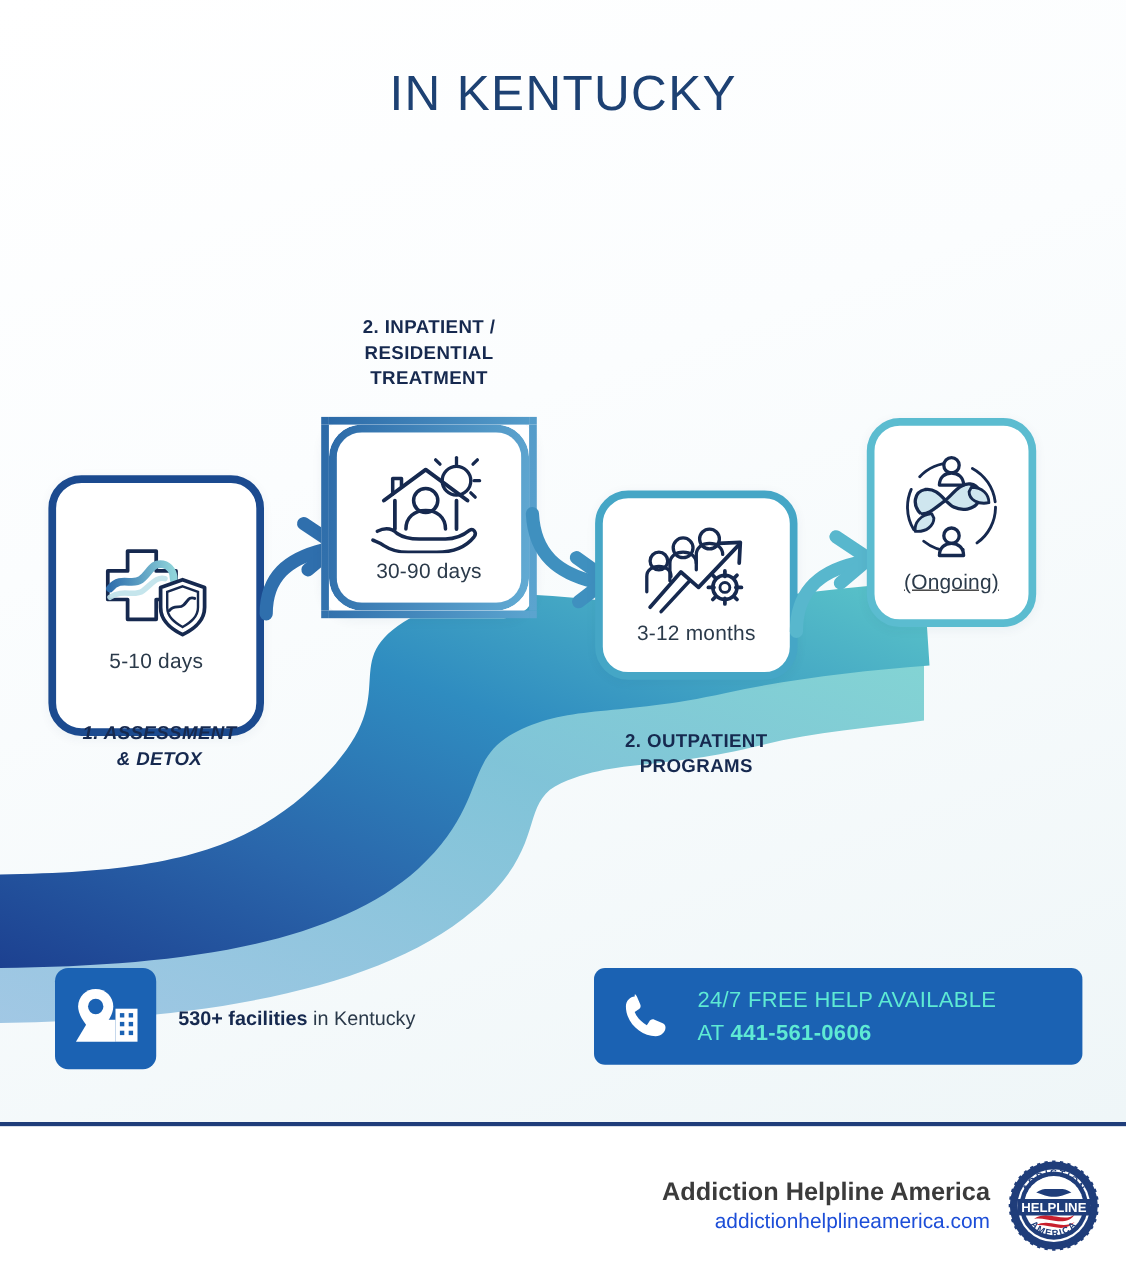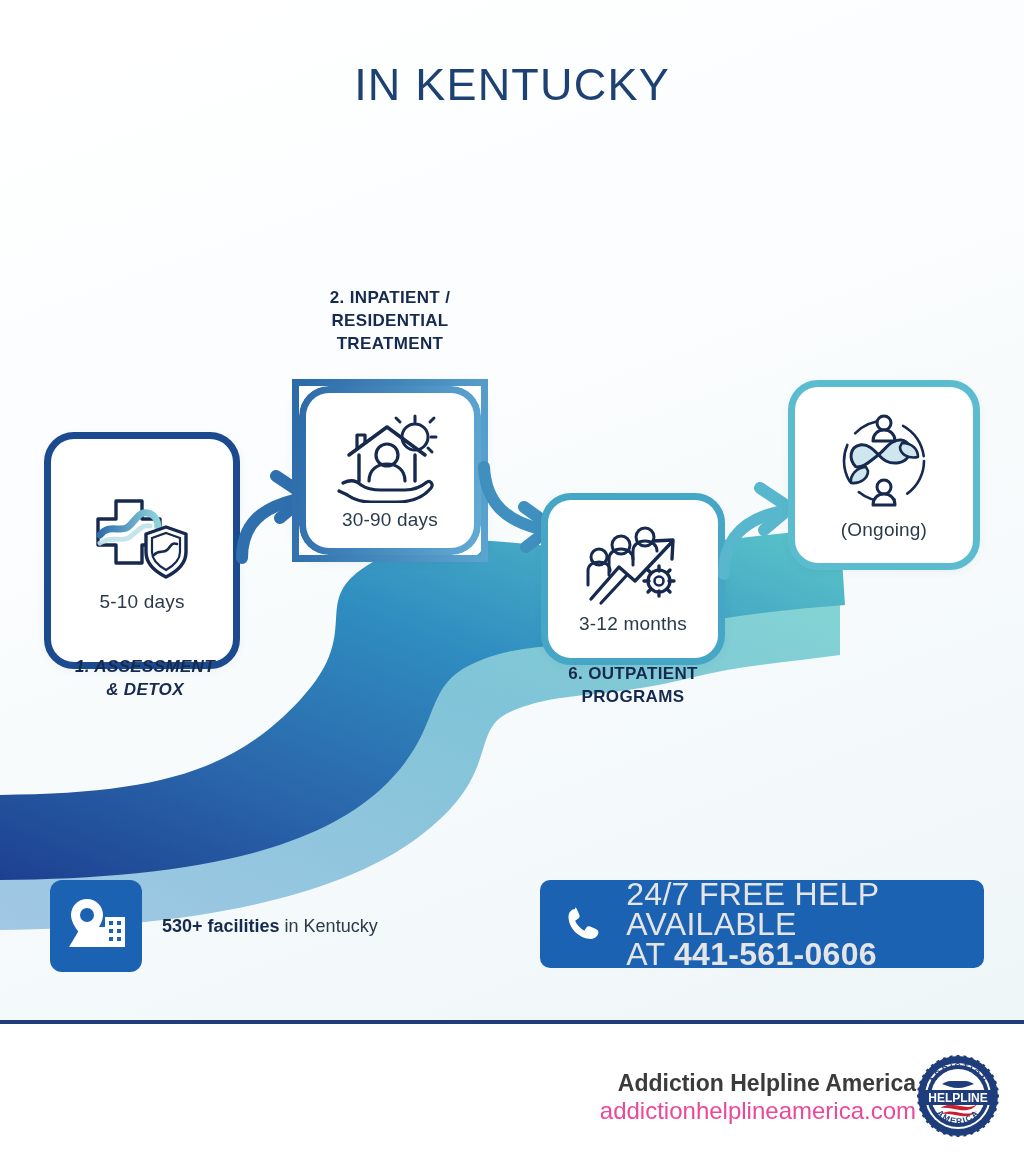--- a/index.html
+++ b/index.html
@@ -104,26 +104,26 @@
   #step2 { left: 292px; top: 379px; }
   #step2 .card {
     width: 196px; height: 183px;
     border-color: #3578b8;
     border-image: linear-gradient(100deg,#2c6aa8 0%,#5ba4cf 100%) 1;
     border-image-slice: 1;
     border-radius: 30px;
   }
   #step2-label { left: 250px; top: 286px; width: 280px; }
 
-  #step3 { left: 541px; top: 446px; margin-top: 47px; }
+  #step3 { left: 541px; top: 446px; }
   #step3 .card { width: 184px; height: 172px; border-color: #45a6c6; }
   #step3-label { left: 493px; top: 662px; width: 280px; }
 
   #step4 { left: 788px; top: 380px; }
-  #step4 .card { width: 192px; height: 190px; border-color: #5bbcd0; }
+  #step4 .card { width: 154px; height: 190px; border-color: #5bbcd0; text-decoration: underline; }
   #step4-label { left: 760px; top: 291px; width: 250px; }
 
   
   .grad-border {
     position: absolute;
     inset: 0;
     border-radius: 30px;
     padding: 7px;
     background: linear-gradient(100deg,#2c6aa8 0%,#63acd4 100%);
     -webkit-mask: linear-gradient(#fff 0 0) content-box, linear-gradient(#fff 0 0);
@@ -176,22 +176,22 @@
     width: 444px;
     height: 88px;
     background: #1b62b3;
     border-radius: 10px;
     display: flex;
     align-items: center;
     padding-left: 26px;
     gap: 22px;
   }
   #phone-text {
-    color: #e5e5e5;
-    font-size: 32px;
+    color: #5eead4;
+    font-size: 20px;
     line-height: 30px;
     letter-spacing: 0.3px;
   }
   #phone-text .strong { font-weight: 700; }
 
   
   #divider {
     position: absolute;
     left: 0;
     top: 1020px;
@@ -207,31 +207,32 @@
     width: 1024px;
     height: 130px;
     background: #ffffff;
   }
   #footer-inner {
     position: absolute;
     right: 24px;
     top: 30px;
     display: flex;
     align-items: center;
+    gap: 16px;
   }
   #footer-texts { text-align: right; }
   #footer-brand {
     font-size: 23px;
     font-weight: 700;
     color: #3b3b3b;
     line-height: 30px;
   }
   #footer-url {
-    font-size: 24px;
-    color: #ec4899;
+    font-size: 19px;
+    color: #1d4ed8;
     line-height: 26px;
   }
 </style>
 </head>
 <body>
 
 <div id="page">
 
   <div id="header">
     <div class="title-line">IN KENTUCKY</div>
@@ -364,21 +365,21 @@
               <line x1="69" y1="47" x2="72" y2="50"></line>
               <line x1="88" y1="66" x2="91" y2="69"></line>
               <line x1="91" y1="47" x2="88" y2="50"></line>
               <line x1="72" y1="66" x2="69" y2="69"></line>
             </g>
           </svg>
         </div>
         <div class="duration">3-12 months</div>
       </div>
     </div>
-    <div class="step-label" id="step3-label">6. OUTPATIENT
+    <div class="step-label" id="step3-label">2. OUTPATIENT
 PROGRAMS</div>
 
     <svg class="arrow-svg" style="left:712px; top:448px;" width="120" height="140" viewBox="0 0 120 140">
       <path d="M12 126 C 12 90 32 72 66 64" fill="none" stroke="#58b7cd" stroke-width="12" stroke-linecap="round"></path>
       <path d="M48 40 L 78 60 L 52 82" fill="none" stroke="#58b7cd" stroke-width="12" stroke-linecap="round" stroke-linejoin="round"></path>
     </svg>
 
     <div class="step" id="step4">
       <div class="card">
         <div class="icon-wrap">

